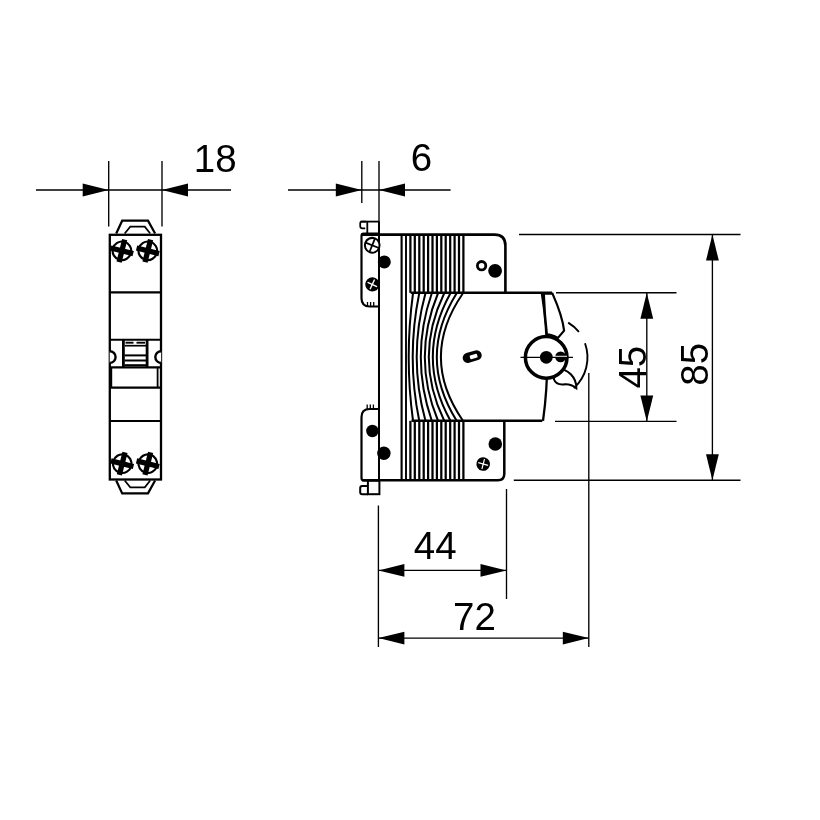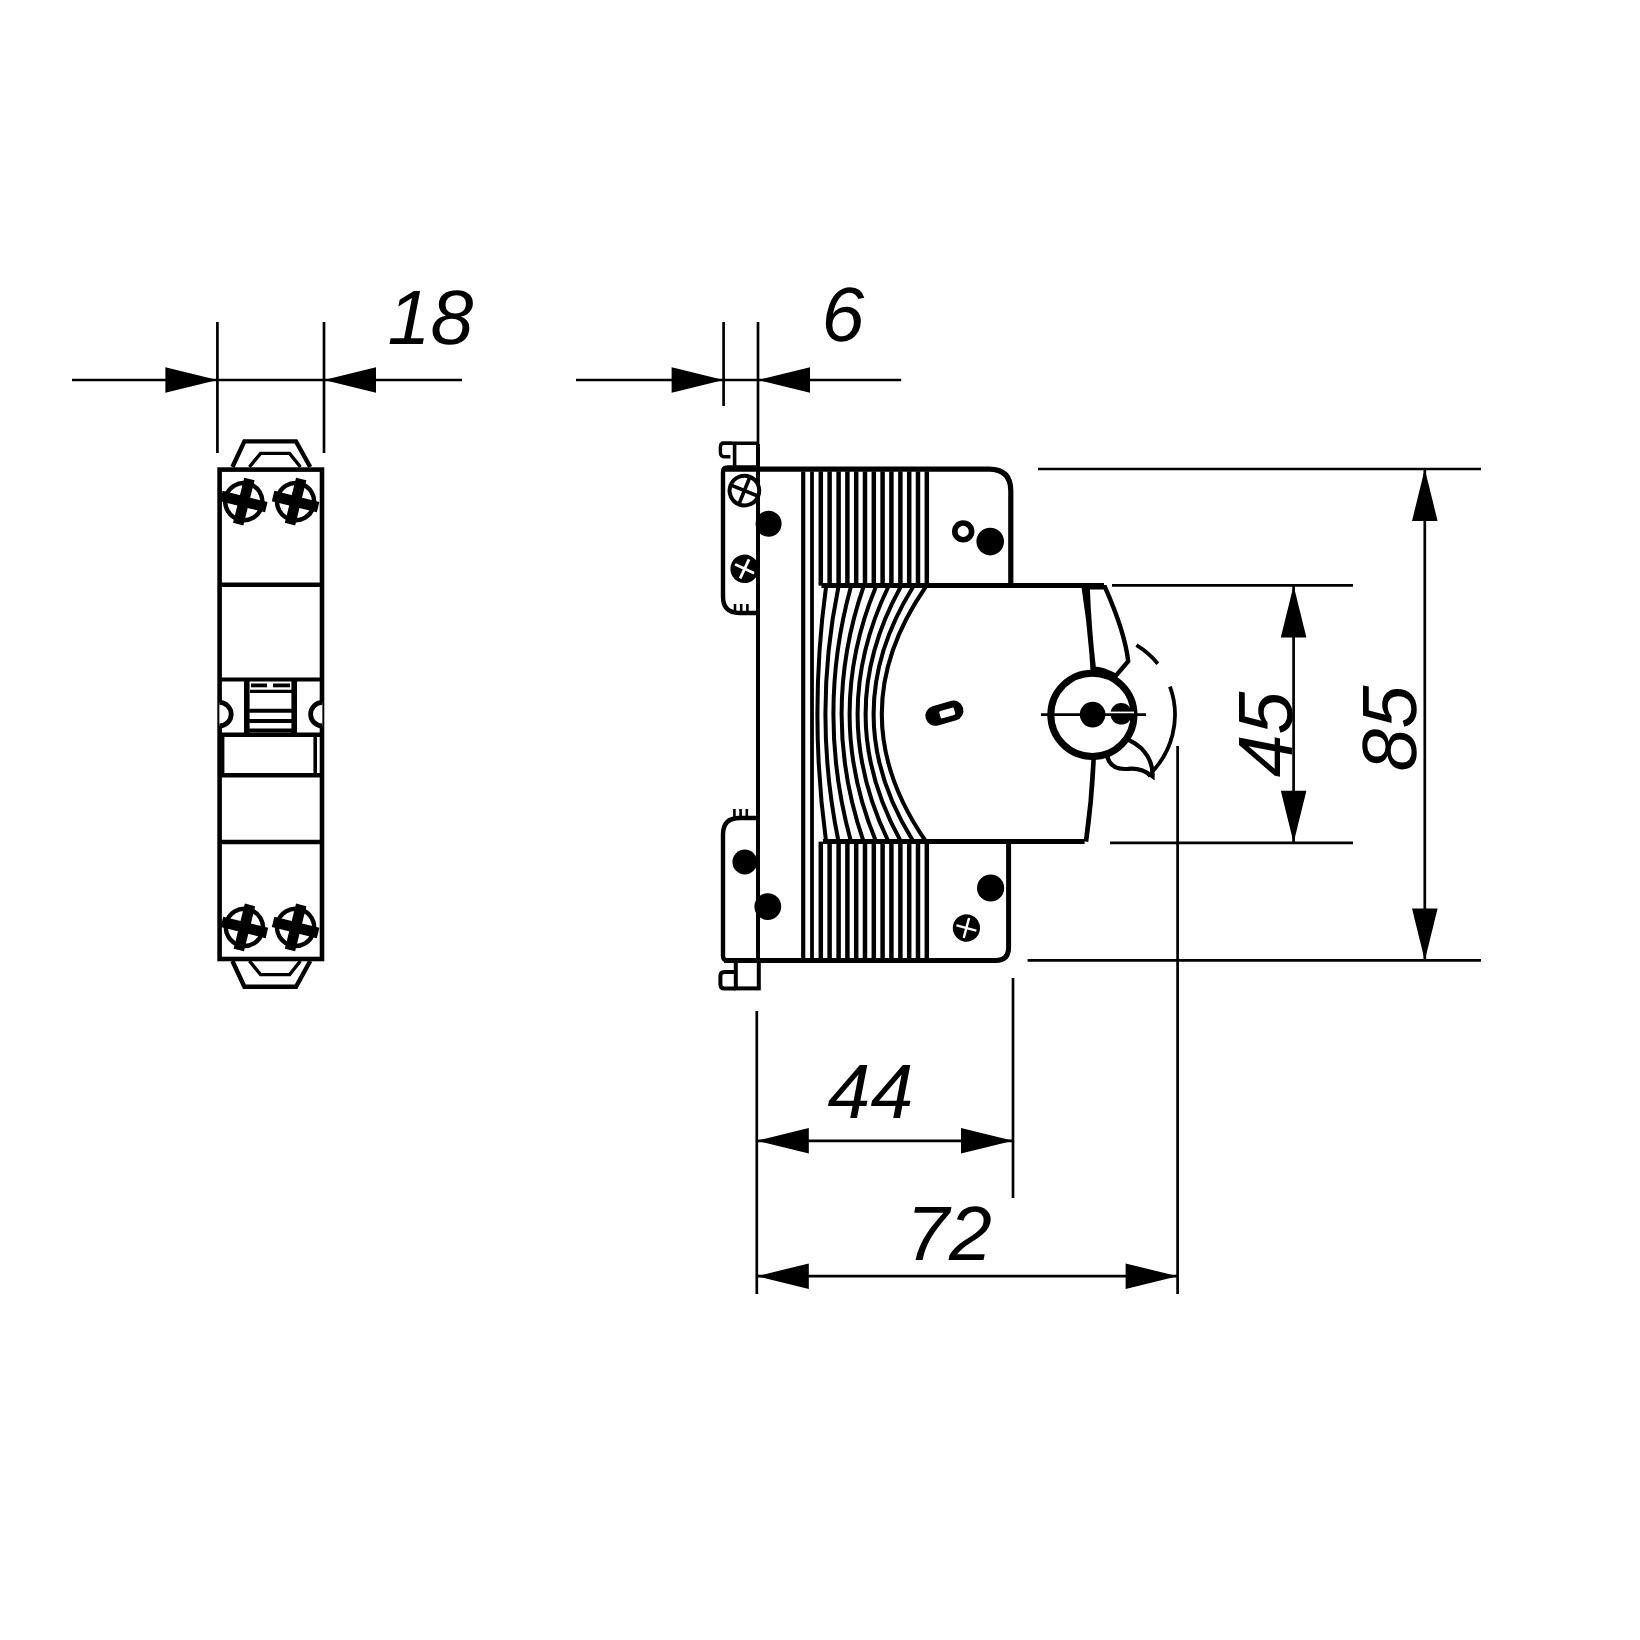--- a/index.html
+++ b/index.html
@@ -1,16 +1,16 @@
 <!DOCTYPE html>
 <html><head>
 <meta charset="utf-8">
 <style>
   html,body{margin:0;padding:0;background:#fff;}
-  .page{width:820px;height:647px;position:relative;background:#fff;overflow:hidden;font-style:italic;}
+  .page{width:820px;height:647px;position:relative;background:#fff;overflow:hidden;}
   svg{position:absolute;top:0;left:0;}
   text{font-family:"Liberation Sans", sans-serif;fill:#000;}
 </style>
 </head>
 <body>
 <div class="page">
 <svg width="820" height="820" viewBox="0 0 820 820">
 
 <g id="leftview" stroke="#000" fill="none">
 

